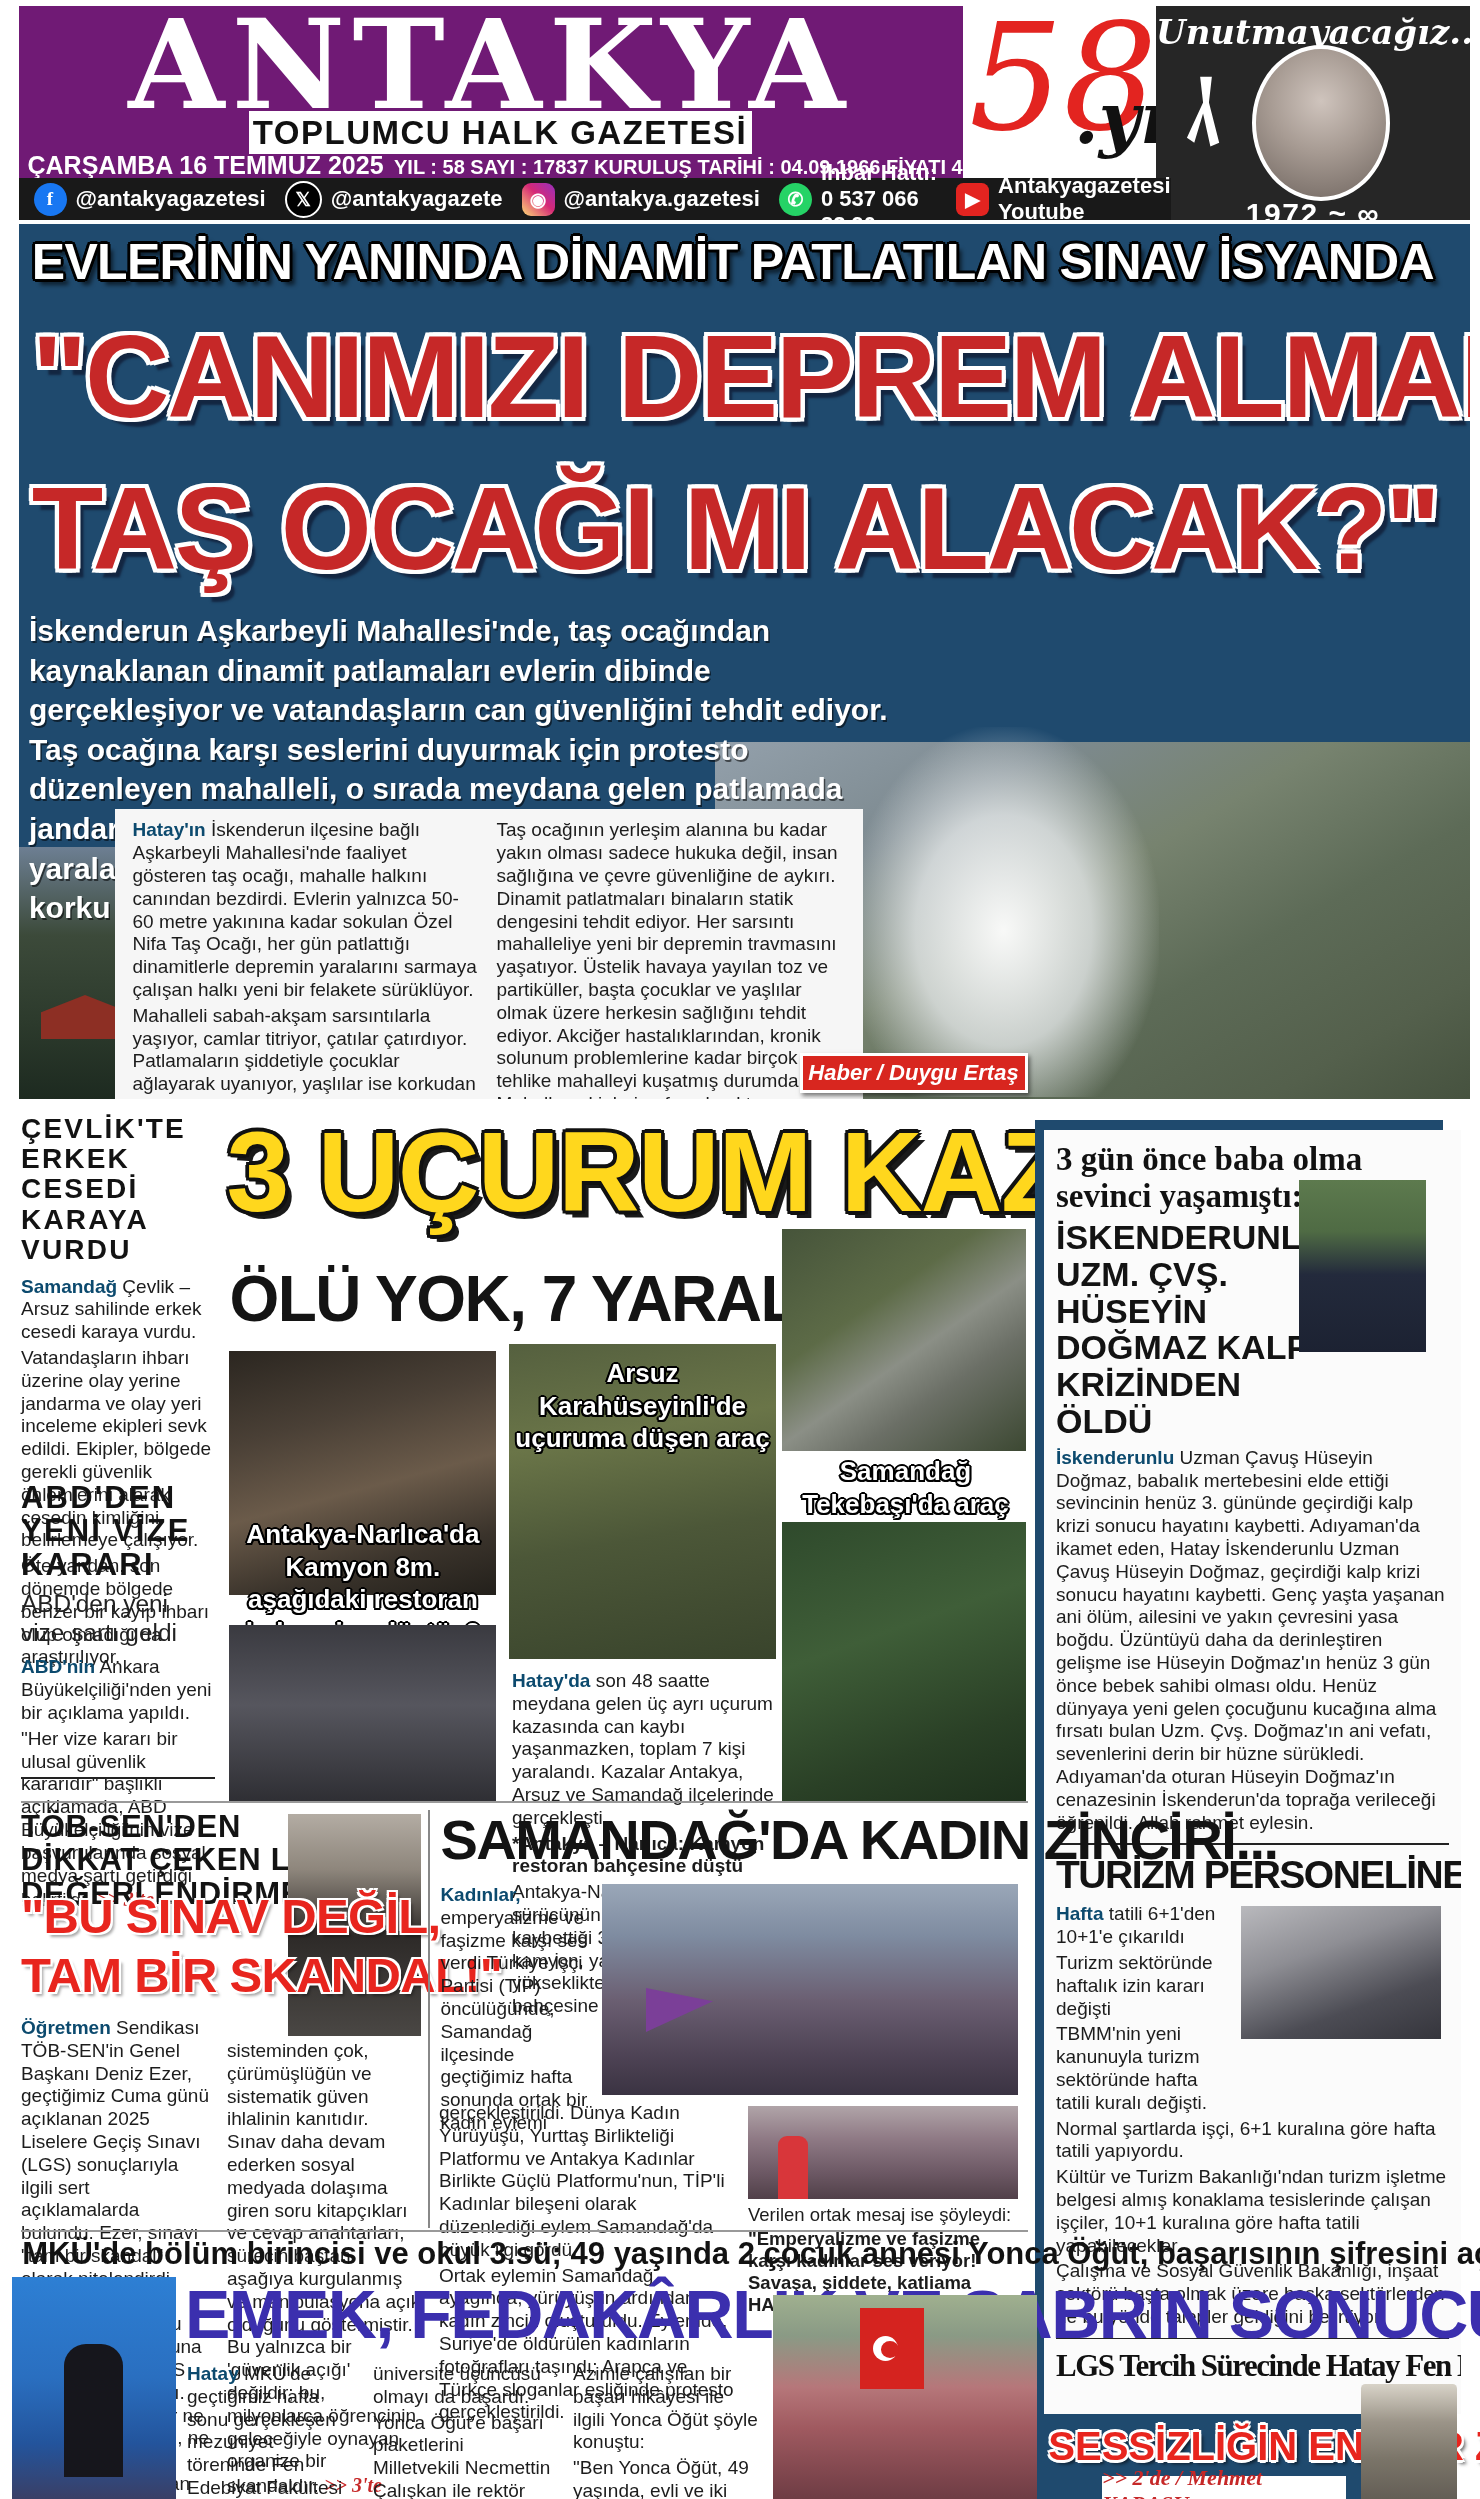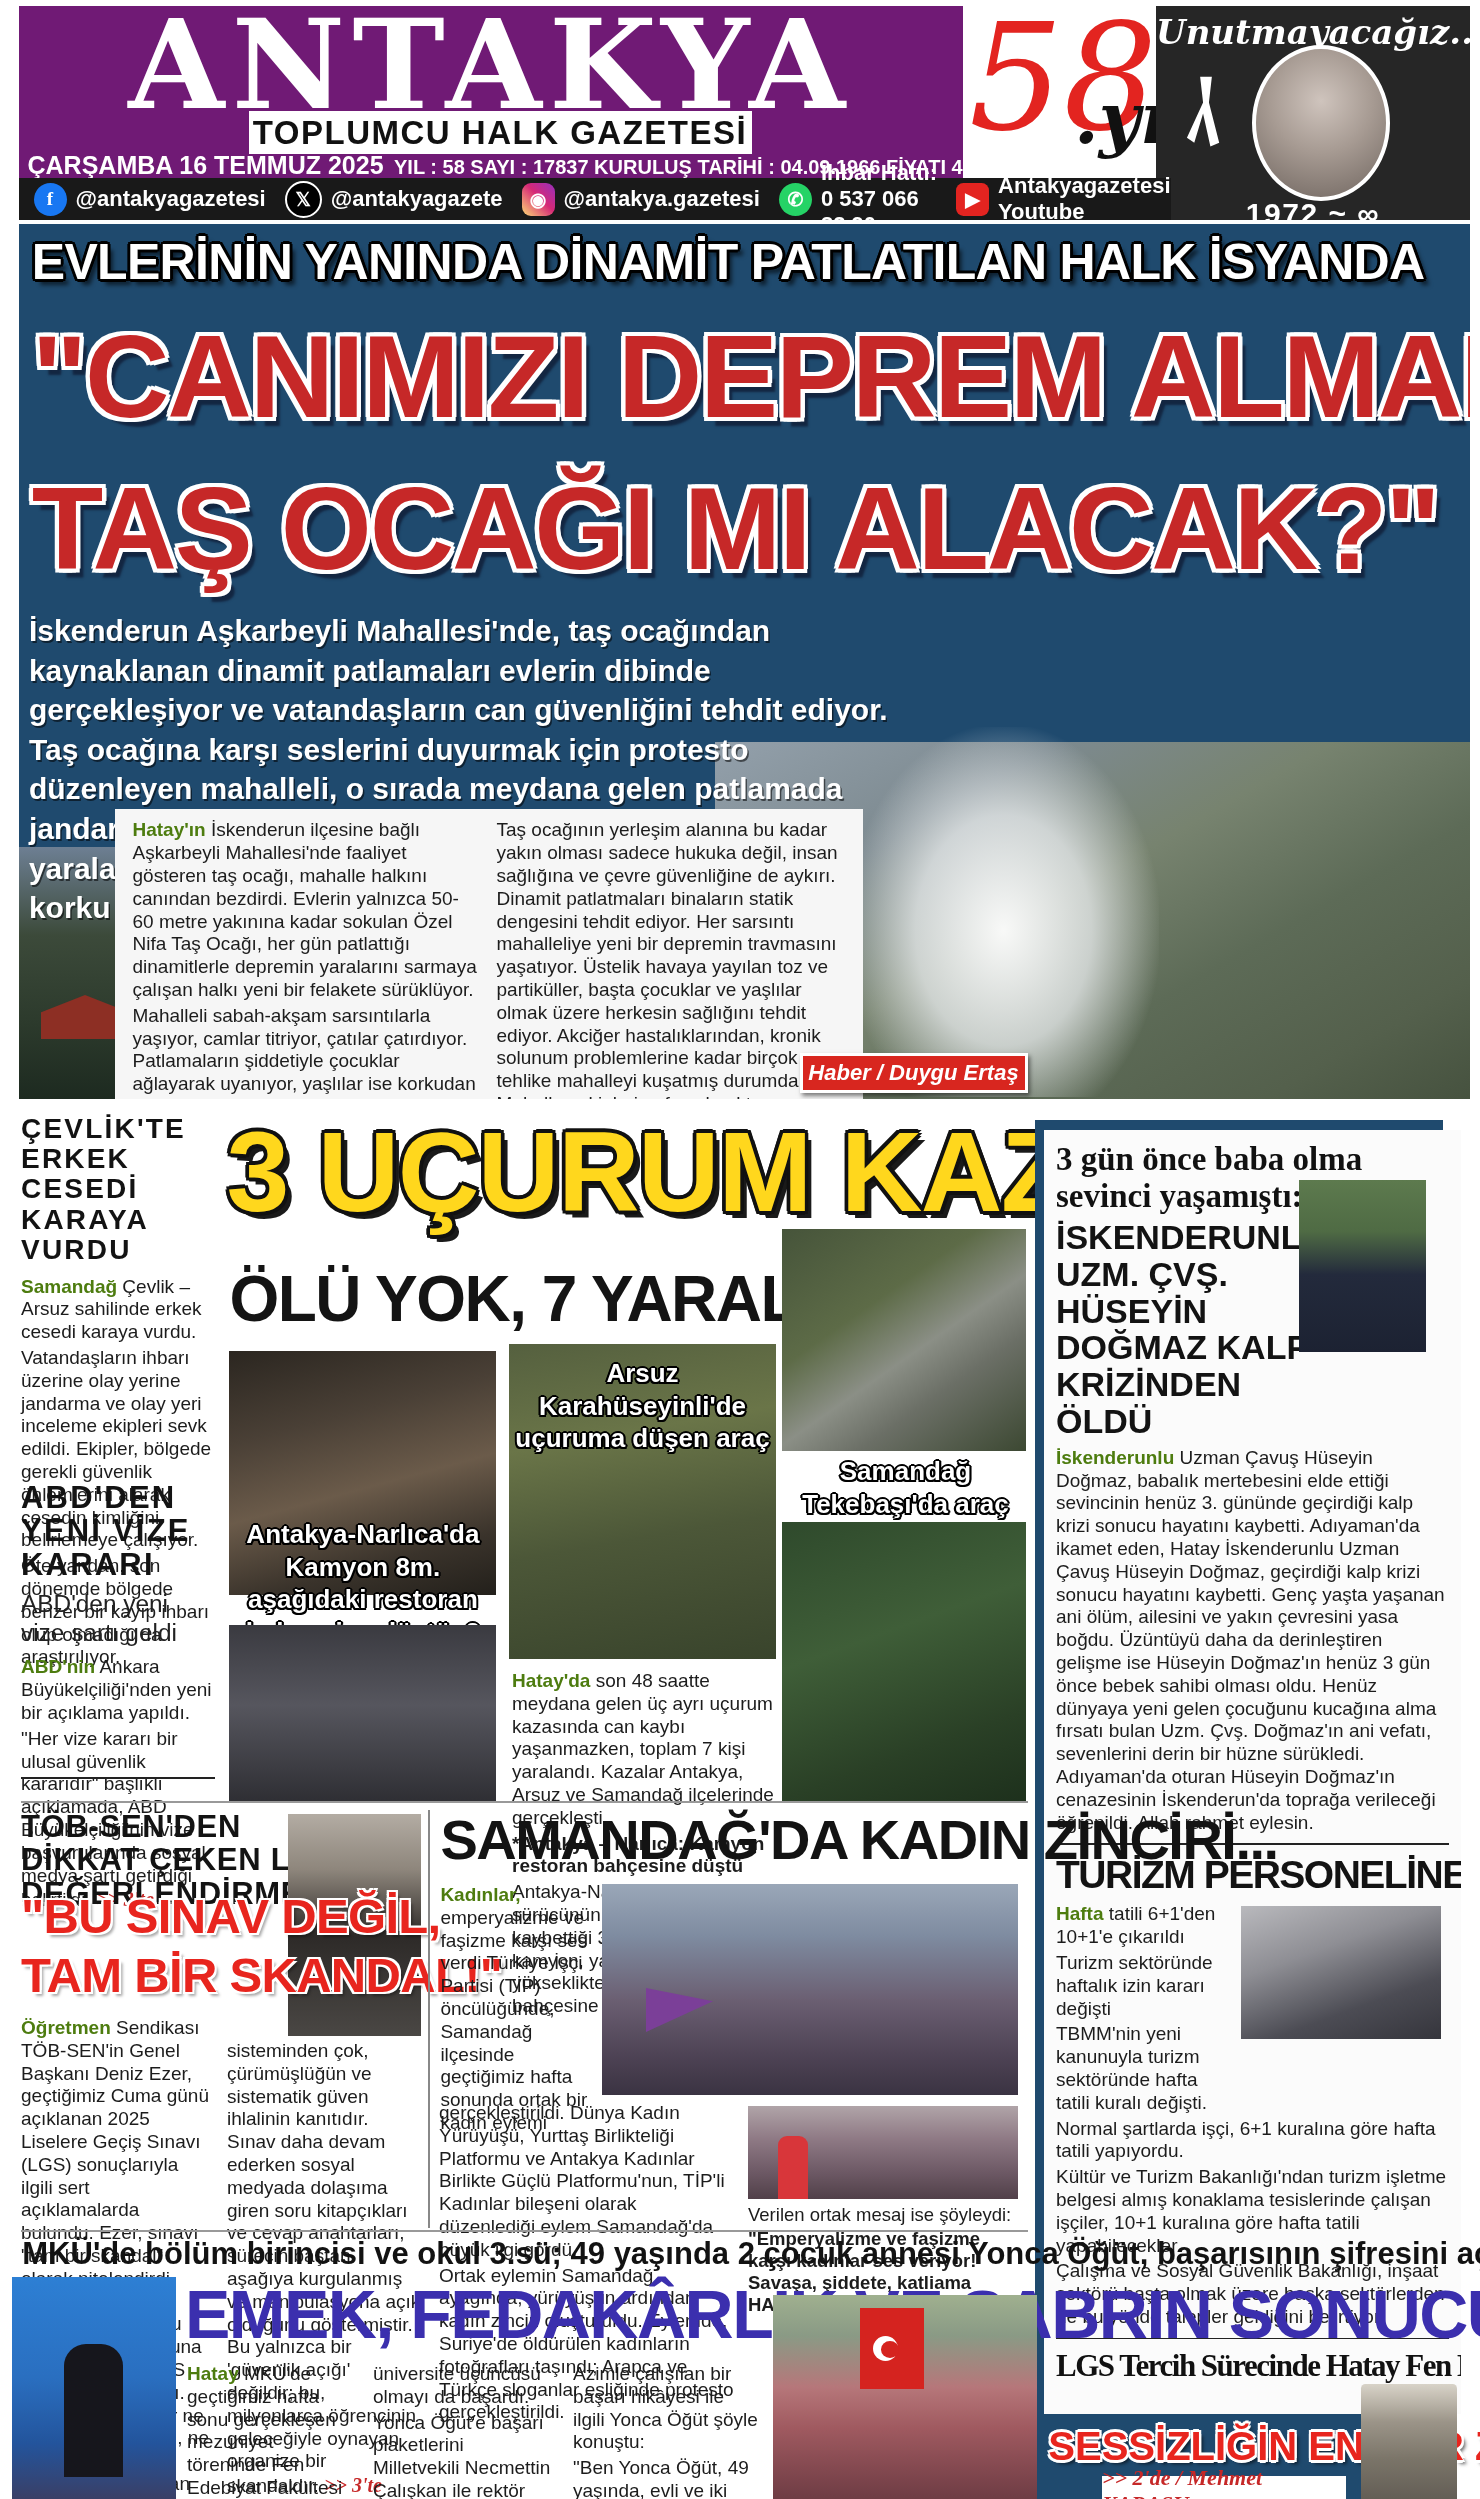--- a/index.html
+++ b/index.html
@@ -24,21 +24,21 @@
   .head-red-outline{color:#c62828;font-weight:bold;letter-spacing:-2.2px;
     text-shadow:-3.7px -3.7px 0 #fff,3.7px -3.7px 0 #fff,-3.7px 3.7px 0 #fff,3.7px 3.7px 0 #fff,0 4.4px 0 #fff,0 -4.4px 0 #fff,4.4px 0 0 #fff,-4.4px 0 0 #fff,7.4px 9px 2.2px rgba(10,10,30,.55);}
   .head-yellow-outline{color:#ffd71d;font-weight:bold;letter-spacing:-1.5px;
     text-shadow:-3px -3px 0 #111,3px -3px 0 #111,-3px 3px 0 #111,3px 3px 0 #111,0 3.7px 0 #111,0 -3.7px 0 #111,3.7px 0 0 #111,-3.7px 0 0 #111,6.7px 7.4px 0 #1a1a1a;}
   .cap-outline{color:#fff;font-weight:bold;
     text-shadow:-1.5px -1.5px 0 #000,1.5px -1.5px 0 #000,-1.5px 1.5px 0 #000,1.5px 1.5px 0 #000,0 2.2px 0 #000,0 -2.2px 0 #000,2.2px 0 0 #000,-2.2px 0 0 #000;}
   .lead-white{color:#fff;font-weight:bold;font-size:30px;line-height:1.32;
     text-shadow:1.5px 1.5px 0 rgba(0,0,0,.55);}
   .body-txt{color:#1c1c1c;font-size:19px;line-height:1.2;}
   .body-txt p{margin:0 0 3px 0;text-indent:0;}
-  .lead-in{color:#4d7c0f;font-weight:bold;text-align:center;}
+  .lead-in{color:#0c4a6e;font-weight:bold;text-align:center;}
   .b{font-weight:bold;}
   .jump{color:#c62828;font-weight:bold;font-style:italic;font-family:"Liberation Serif",serif;}
   .sec-head{font-weight:bold;color:#131313;letter-spacing:0.7px;line-height:1.08;}
   .hr{background:#222;height:2.2px;}
   .photo{background:#888;overflow:hidden;}
   .byline-badge{background:#d8261f;border:3px solid #fff;color:#fff;font-style:italic;font-weight:bold;font-size:22px;display:flex;align-items:center;justify-content:center;box-shadow:2.2px 3px 4.4px rgba(0,0,0,.5);}
   .cond{letter-spacing:-1.5px;}
   .red-head{color:#e8251e;font-weight:bold;letter-spacing:-0.7px;
     text-shadow:-2.2px -2.2px 0 #fff,2.2px -2.2px 0 #fff,-2.2px 2.2px 0 #fff,2.2px 2.2px 0 #fff,3.7px 4.4px 3px rgba(0,0,0,.35);}
   .blue-head{color:#3b2fae;font-weight:bold;letter-spacing:-1.5px;}
@@ -104,21 +104,21 @@
     <div class="abs" style="left:696px;top:518px;width:755px;height:357px;
       background:linear-gradient(150deg,#93a0ab 0%,#7d8a90 25%,#77836f 45%,#5d6b57 65%,#54604c 85%,#46523f 100%);">
       <div class="abs" style="left:133px;top:-15px;width:311px;height:370px;background:radial-gradient(ellipse at 50% 55%,rgba(255,255,255,.95) 0%,rgba(235,238,240,.75) 40%,rgba(220,225,228,0) 72%);"></div>
     </div>
 
     <div class="abs" style="left:0;top:623px;width:230px;height:252px;
       background:linear-gradient(180deg,#6d7f93 0%,#3c4a3a 35%,#2c3a2c 70%,#1d2a20 100%);">
       <div class="abs" style="left:22px;top:148px;width:89px;height:44px;background:#8d2f24;clip-path:polygon(0 40%,50% 0,100% 40%,100% 100%,0 100%);"></div>
     </div>
 
-    <div class="abs kicker-outline" style="left:13.3px;top:9px;width:1429px;font-size:50px;white-space:nowrap;">EVLERİNİN YANINDA DİNAMİT PATLATILAN HALK İSYANDA</div>
+    <div class="abs kicker-outline" style="left:13.3px;top:9px;width:1429px;font-size:50px;white-space:nowrap;">EVLERİNİN YANINDA DİNAMİT PATLATILAN SINAV İSYANDA</div>
     <div class="abs head-red-outline" style="left:13.3px;top:85px;font-size:117px;white-space:nowrap;">"CANIMIZI DEPREM ALMADIYSA,</div>
     <div class="abs head-red-outline" style="left:13.3px;top:237px;font-size:117px;white-space:nowrap;">TAŞ OCAĞI MI ALACAK?"</div>
     <div class="abs lead-white" style="left:10.4px;top:387px;width:874px;">İskenderun Aşkarbeyli Mahallesi'nde, taş ocağından kaynaklanan dinamit patlamaları evlerin dibinde gerçekleşiyor ve vatandaşların can güvenliğini tehdit ediyor. Taş ocağına karşı seslerini duyurmak için protesto düzenleyen mahalleli, o sırada meydana gelen patlamada jandarmayla birlikte yaralanma tehlikesi atlattı. Depremin yaralarını sarmaya çalışan halk, şimdi de her gün sarsıntı, korku ve tozla mücadele ediyor ve çözüm bekliyor.</div>
 
     <div class="abs body-txt ov-hidden" style="left:96px;top:585px;width:748px;height:290px;background:#f6f6f6;padding:10.4px 13.3px;box-sizing:border-box;">
       <div class="abs" style="left:18px;top:10.4px;width:347px;">
         <p><span class="lead-in">Hatay'ın</span><span> İskenderun ilçesine bağlı Aşkarbeyli Mahallesi'nde faaliyet gösteren taş ocağı, mahalle halkını canından bezdirdi. Evlerin yalnızca 50-60 metre yakınına kadar sokulan Özel Nifa Taş Ocağı, her gün patlattığı dinamitlerle depremin yaralarını sarmaya çalışan halkı yeni bir felakete sürüklüyor.</span></p>
         <p>Mahalleli sabah-akşam sarsıntılarla yaşıyor, camlar titriyor, çatılar çatırdıyor. Patlamaların şiddetiyle çocuklar ağlayarak uyanıyor, yaşlılar ise korkudan evlerinden çıkamaz hale geldi.</p>
 
       </div>

